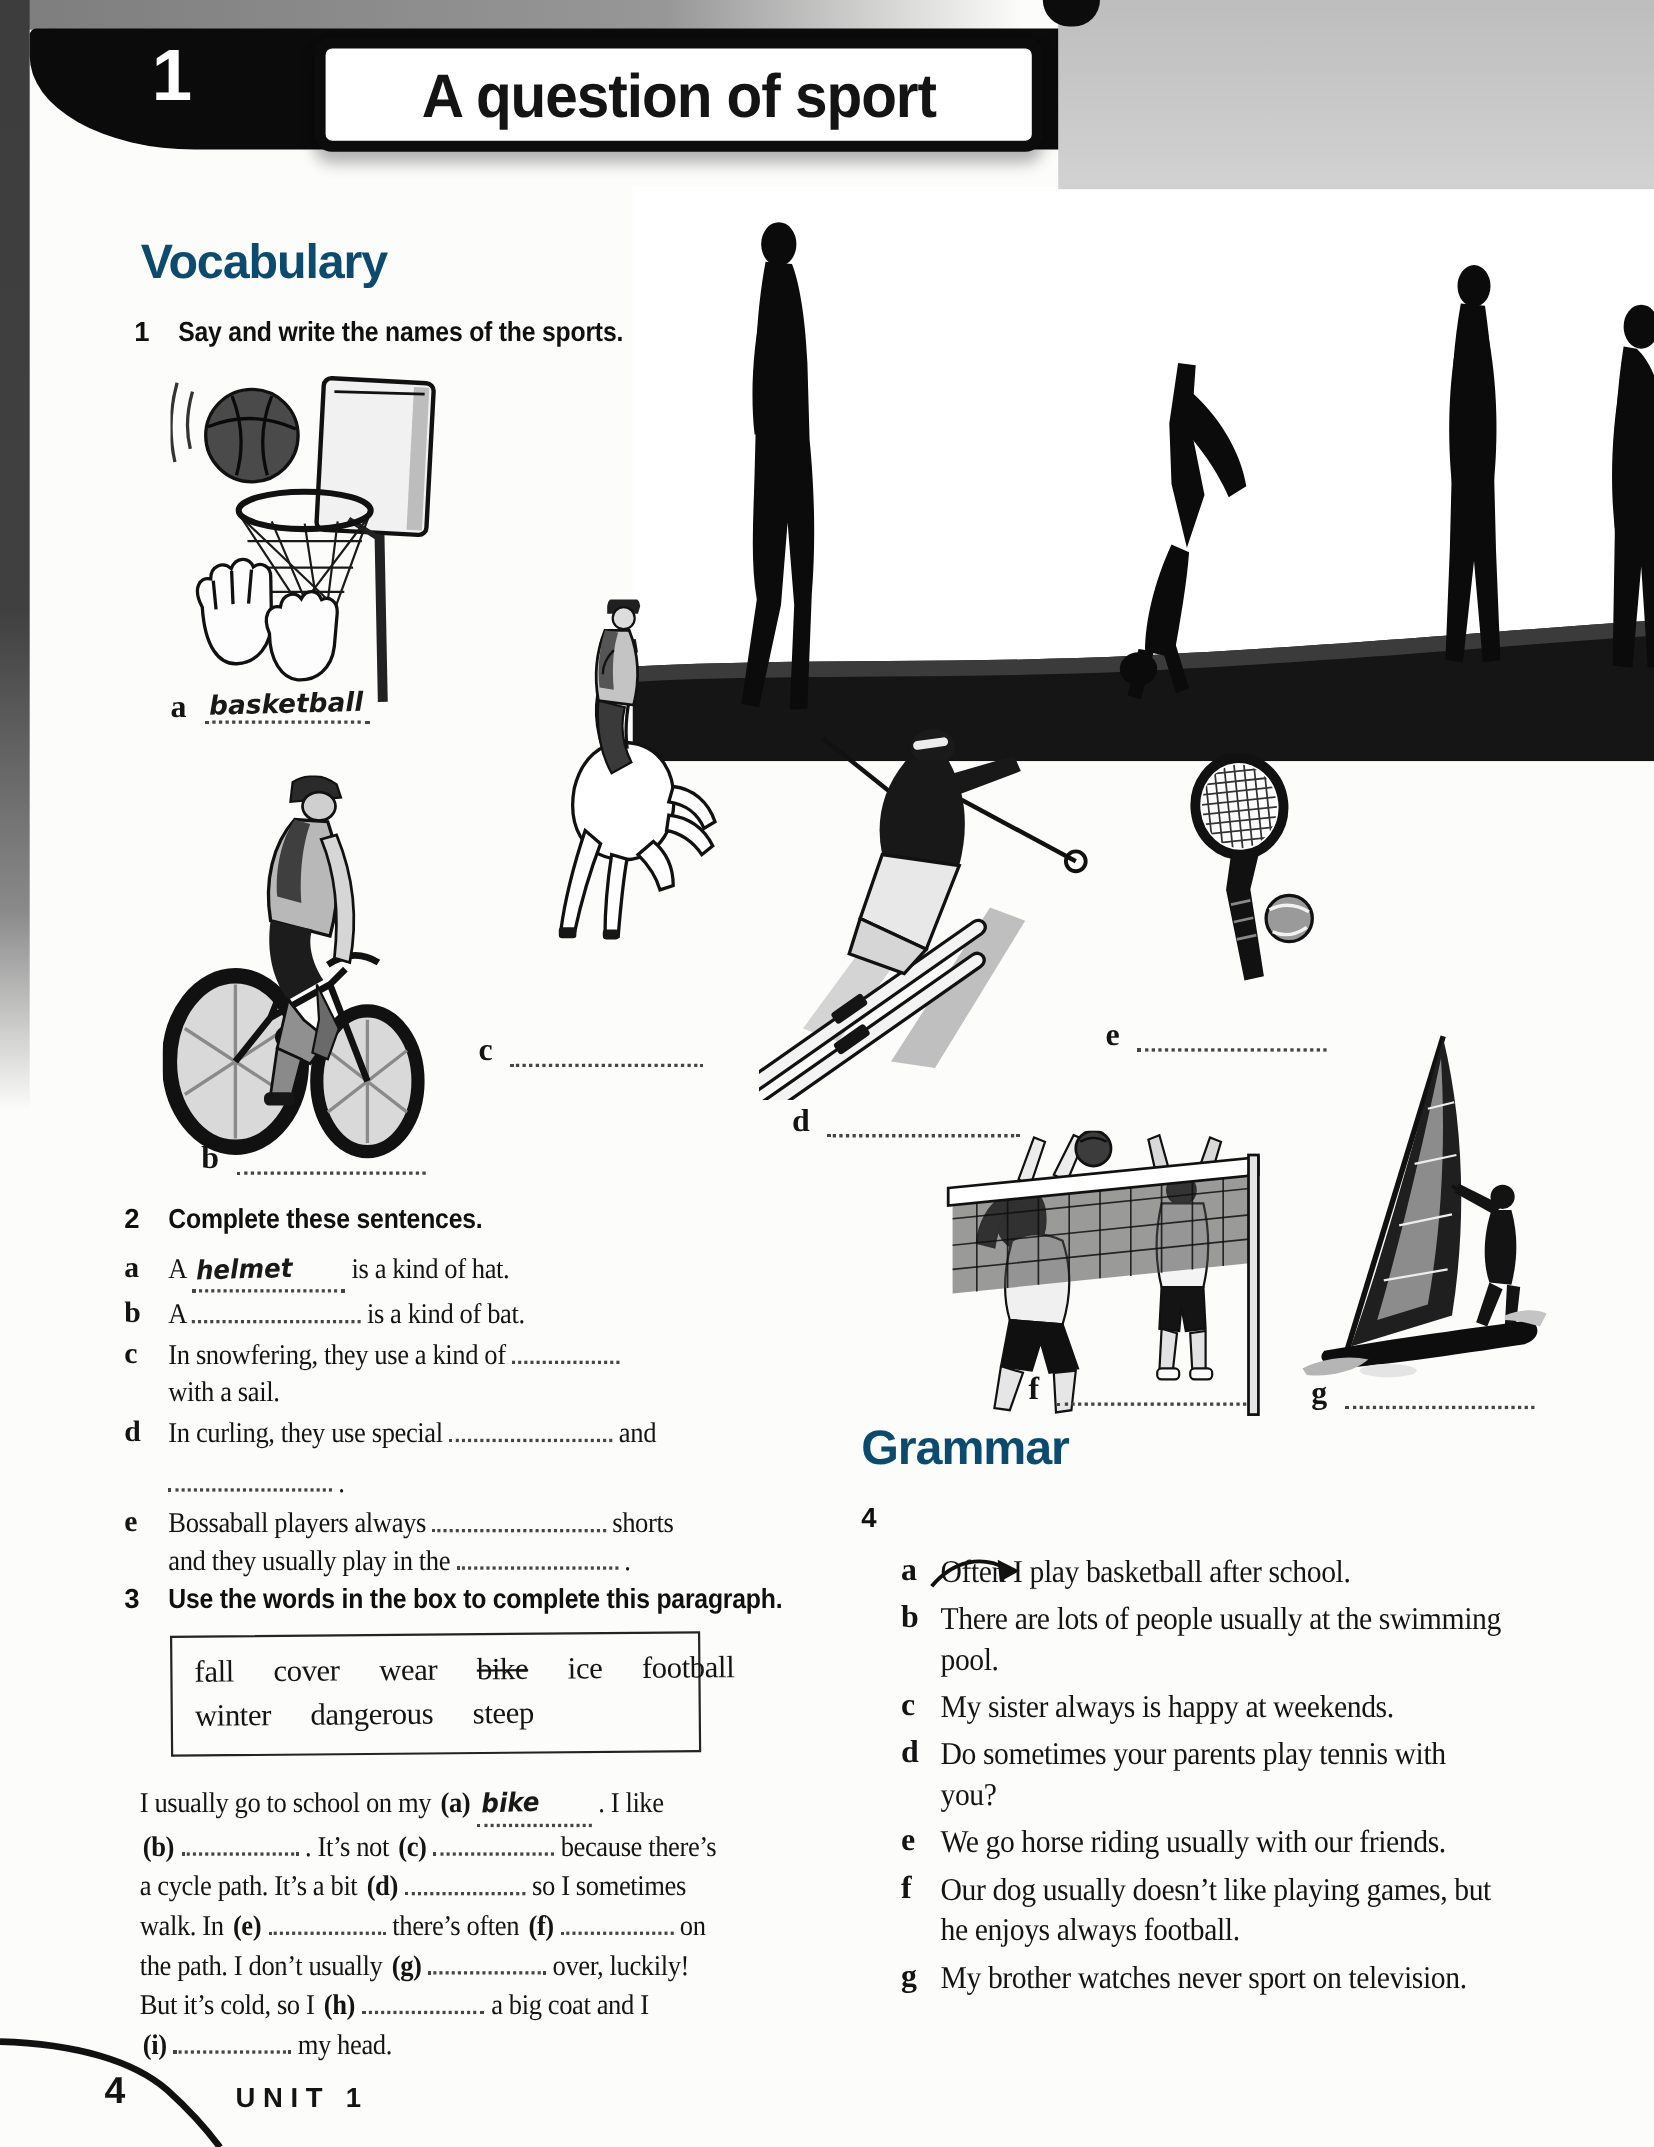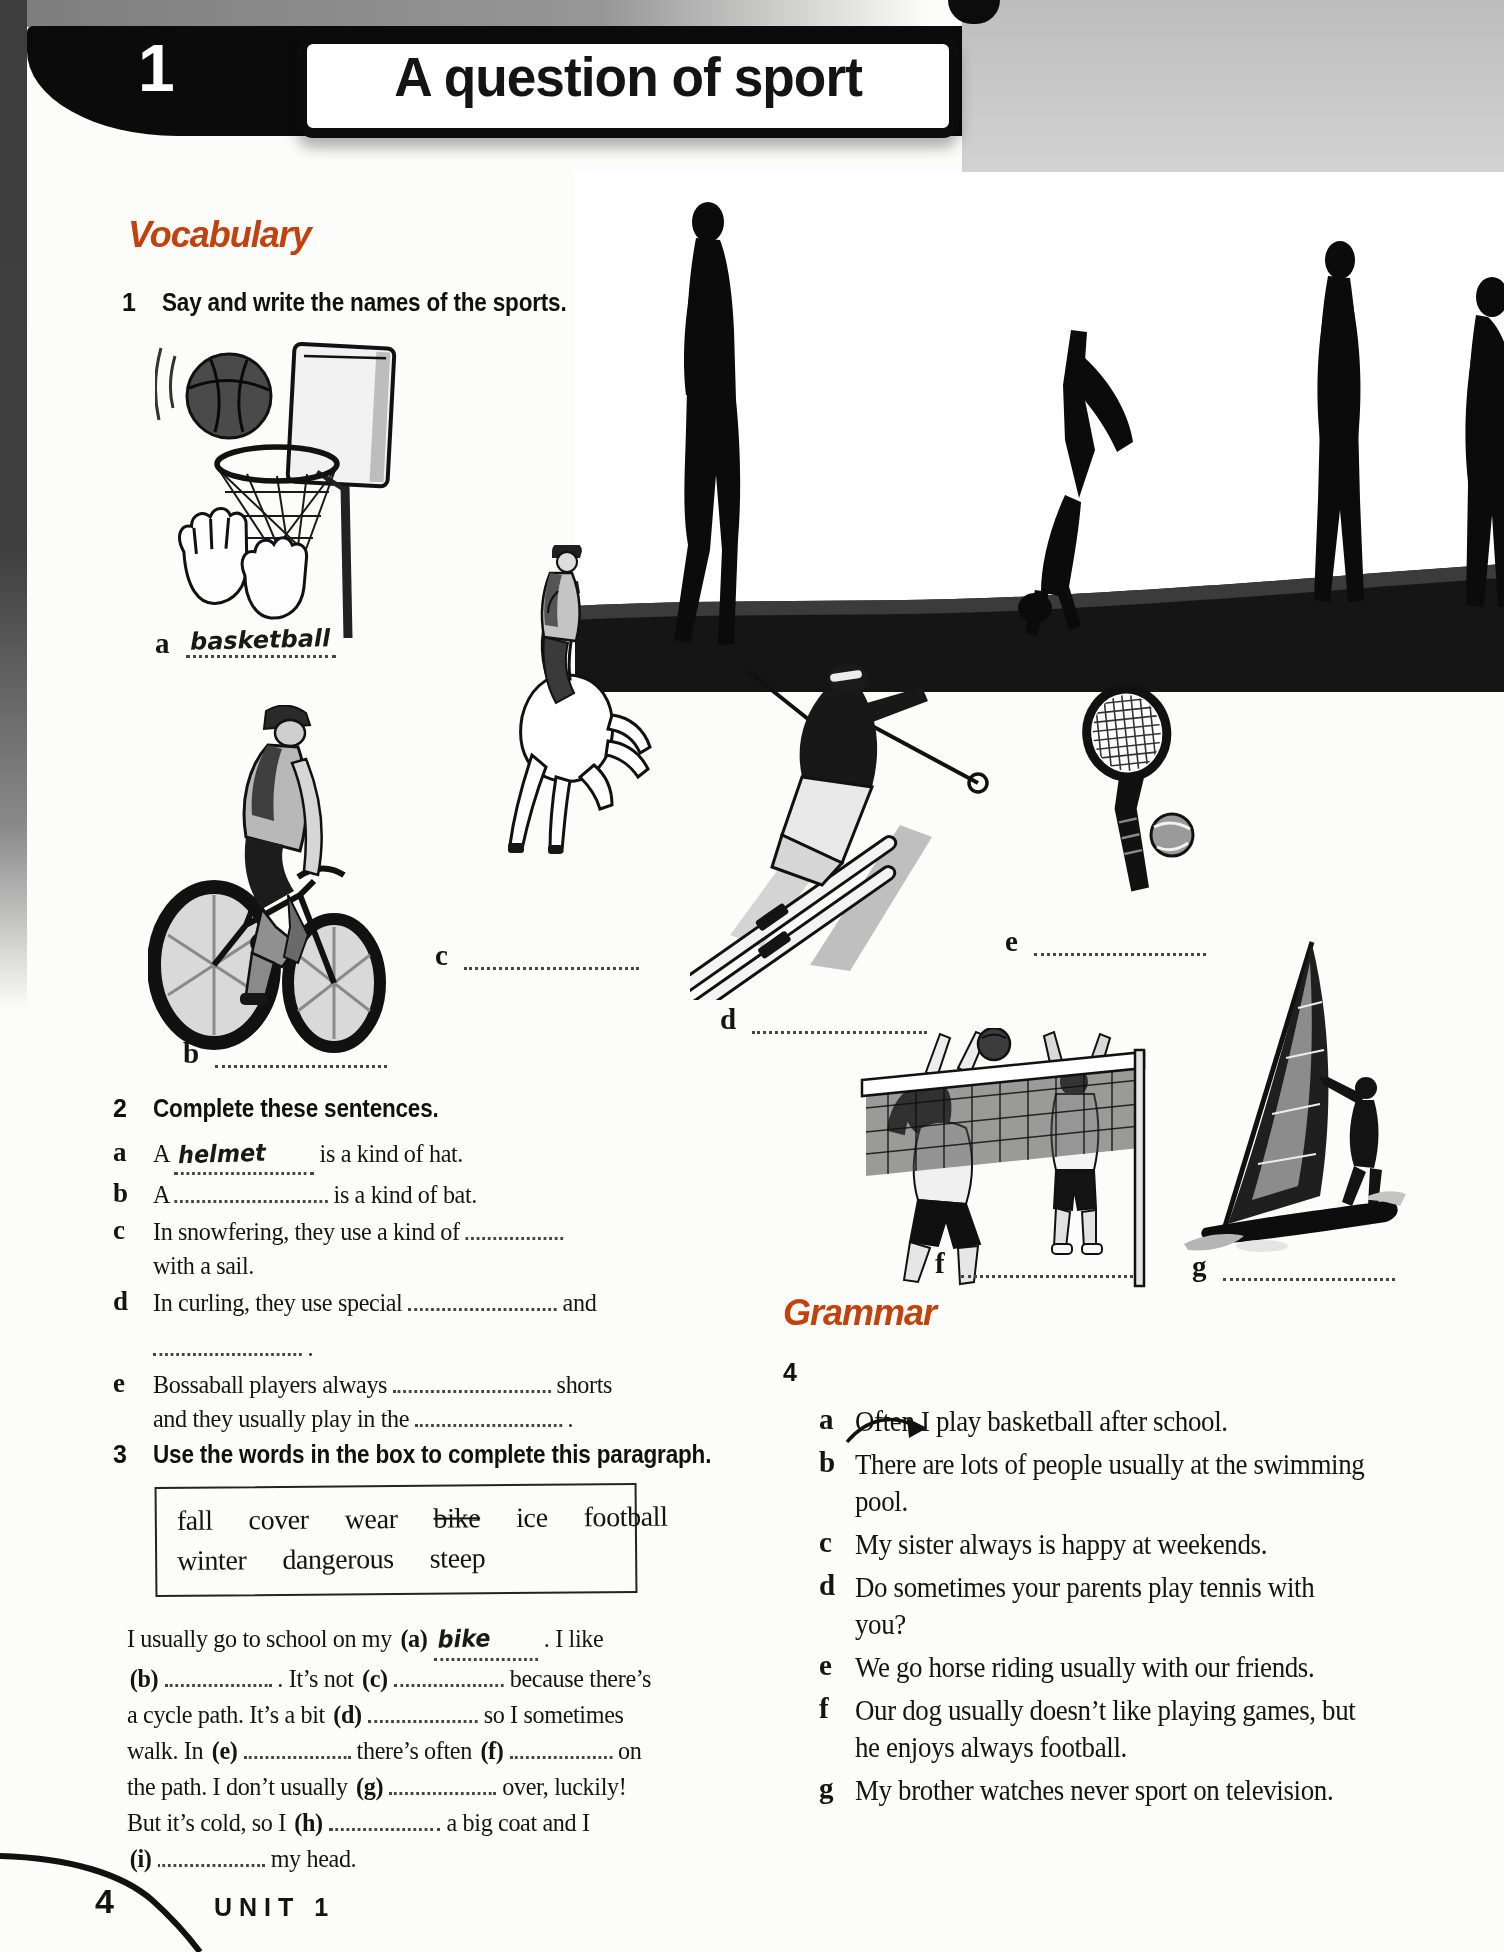--- a/index.html
+++ b/index.html
@@ -13,29 +13,29 @@
   .scan-top{left:0;top:0;width:930px;height:27px;
     background:linear-gradient(90deg,#7d7d7d,#979797 65%,rgba(255,255,255,0));}
   .scan-top-right{left:962px;top:0;width:542px;height:172px;
     background:linear-gradient(#bdbdbd,#d2d2d2);}
   .notch{left:948px;top:0;width:52px;height:24px;background:#0c0c0c;border-radius:0 0 26px 26px;}
   
   .banner{left:27px;top:26px;width:935px;height:110px;background:#0b0b0b;
     border-bottom-left-radius:150px 85px;border-top-left-radius:6px;}
   .unit-num{left:138px;top:30px;font-family:"Liberation Sans",sans-serif;
     font-weight:700;font-size:66px;color:#ffffff;}
-  .title-box{left:297px;top:34px;width:662px;height:104px;background:#ffffff;
+  .title-box{left:286px;top:34px;width:662px;height:104px;background:#ffffff;
     border:10px solid #0c0c0c;border-radius:16px;box-sizing:border-box;
-    display:flex;align-items:flex-start;justify-content:center;
+    display:flex;align-items:center;justify-content:center;
     box-shadow:0 10px 14px rgba(0,0,0,.30);}
   .title-box span{font-family:"Liberation Sans",sans-serif;font-weight:800;font-size:56px;
     letter-spacing:-1px;display:inline-block;transform:scaleX(.95);white-space:nowrap;}
   
-  .h1{font-family:"Liberation Sans",sans-serif;font-weight:800;font-size:36px;
-    letter-spacing:-1px;color:#c2410c;font-style:italic;}
+  .h1{font-family:"Liberation Sans",sans-serif;font-weight:800;font-size:44px;
+    letter-spacing:-1px;color:#0c4a6e;}
   .ex-head{display:flex;font-family:"Liberation Sans",sans-serif;font-weight:700;
     font-size:25px;color:#101010;}
   .ex-head .num{width:40px;flex:none;}
   .ins{display:inline-block;transform:scaleX(.9);transform-origin:0 50%;
     white-space:nowrap;letter-spacing:-.2px;}
   
   .item{display:flex;margin-bottom:3px;}
   .ltr{width:40px;flex:none;font-weight:700;font-size:27px;}
   .itext{flex:1;}
   .line{font-size:26px;letter-spacing:-.4px;white-space:nowrap;line-height:34px;

